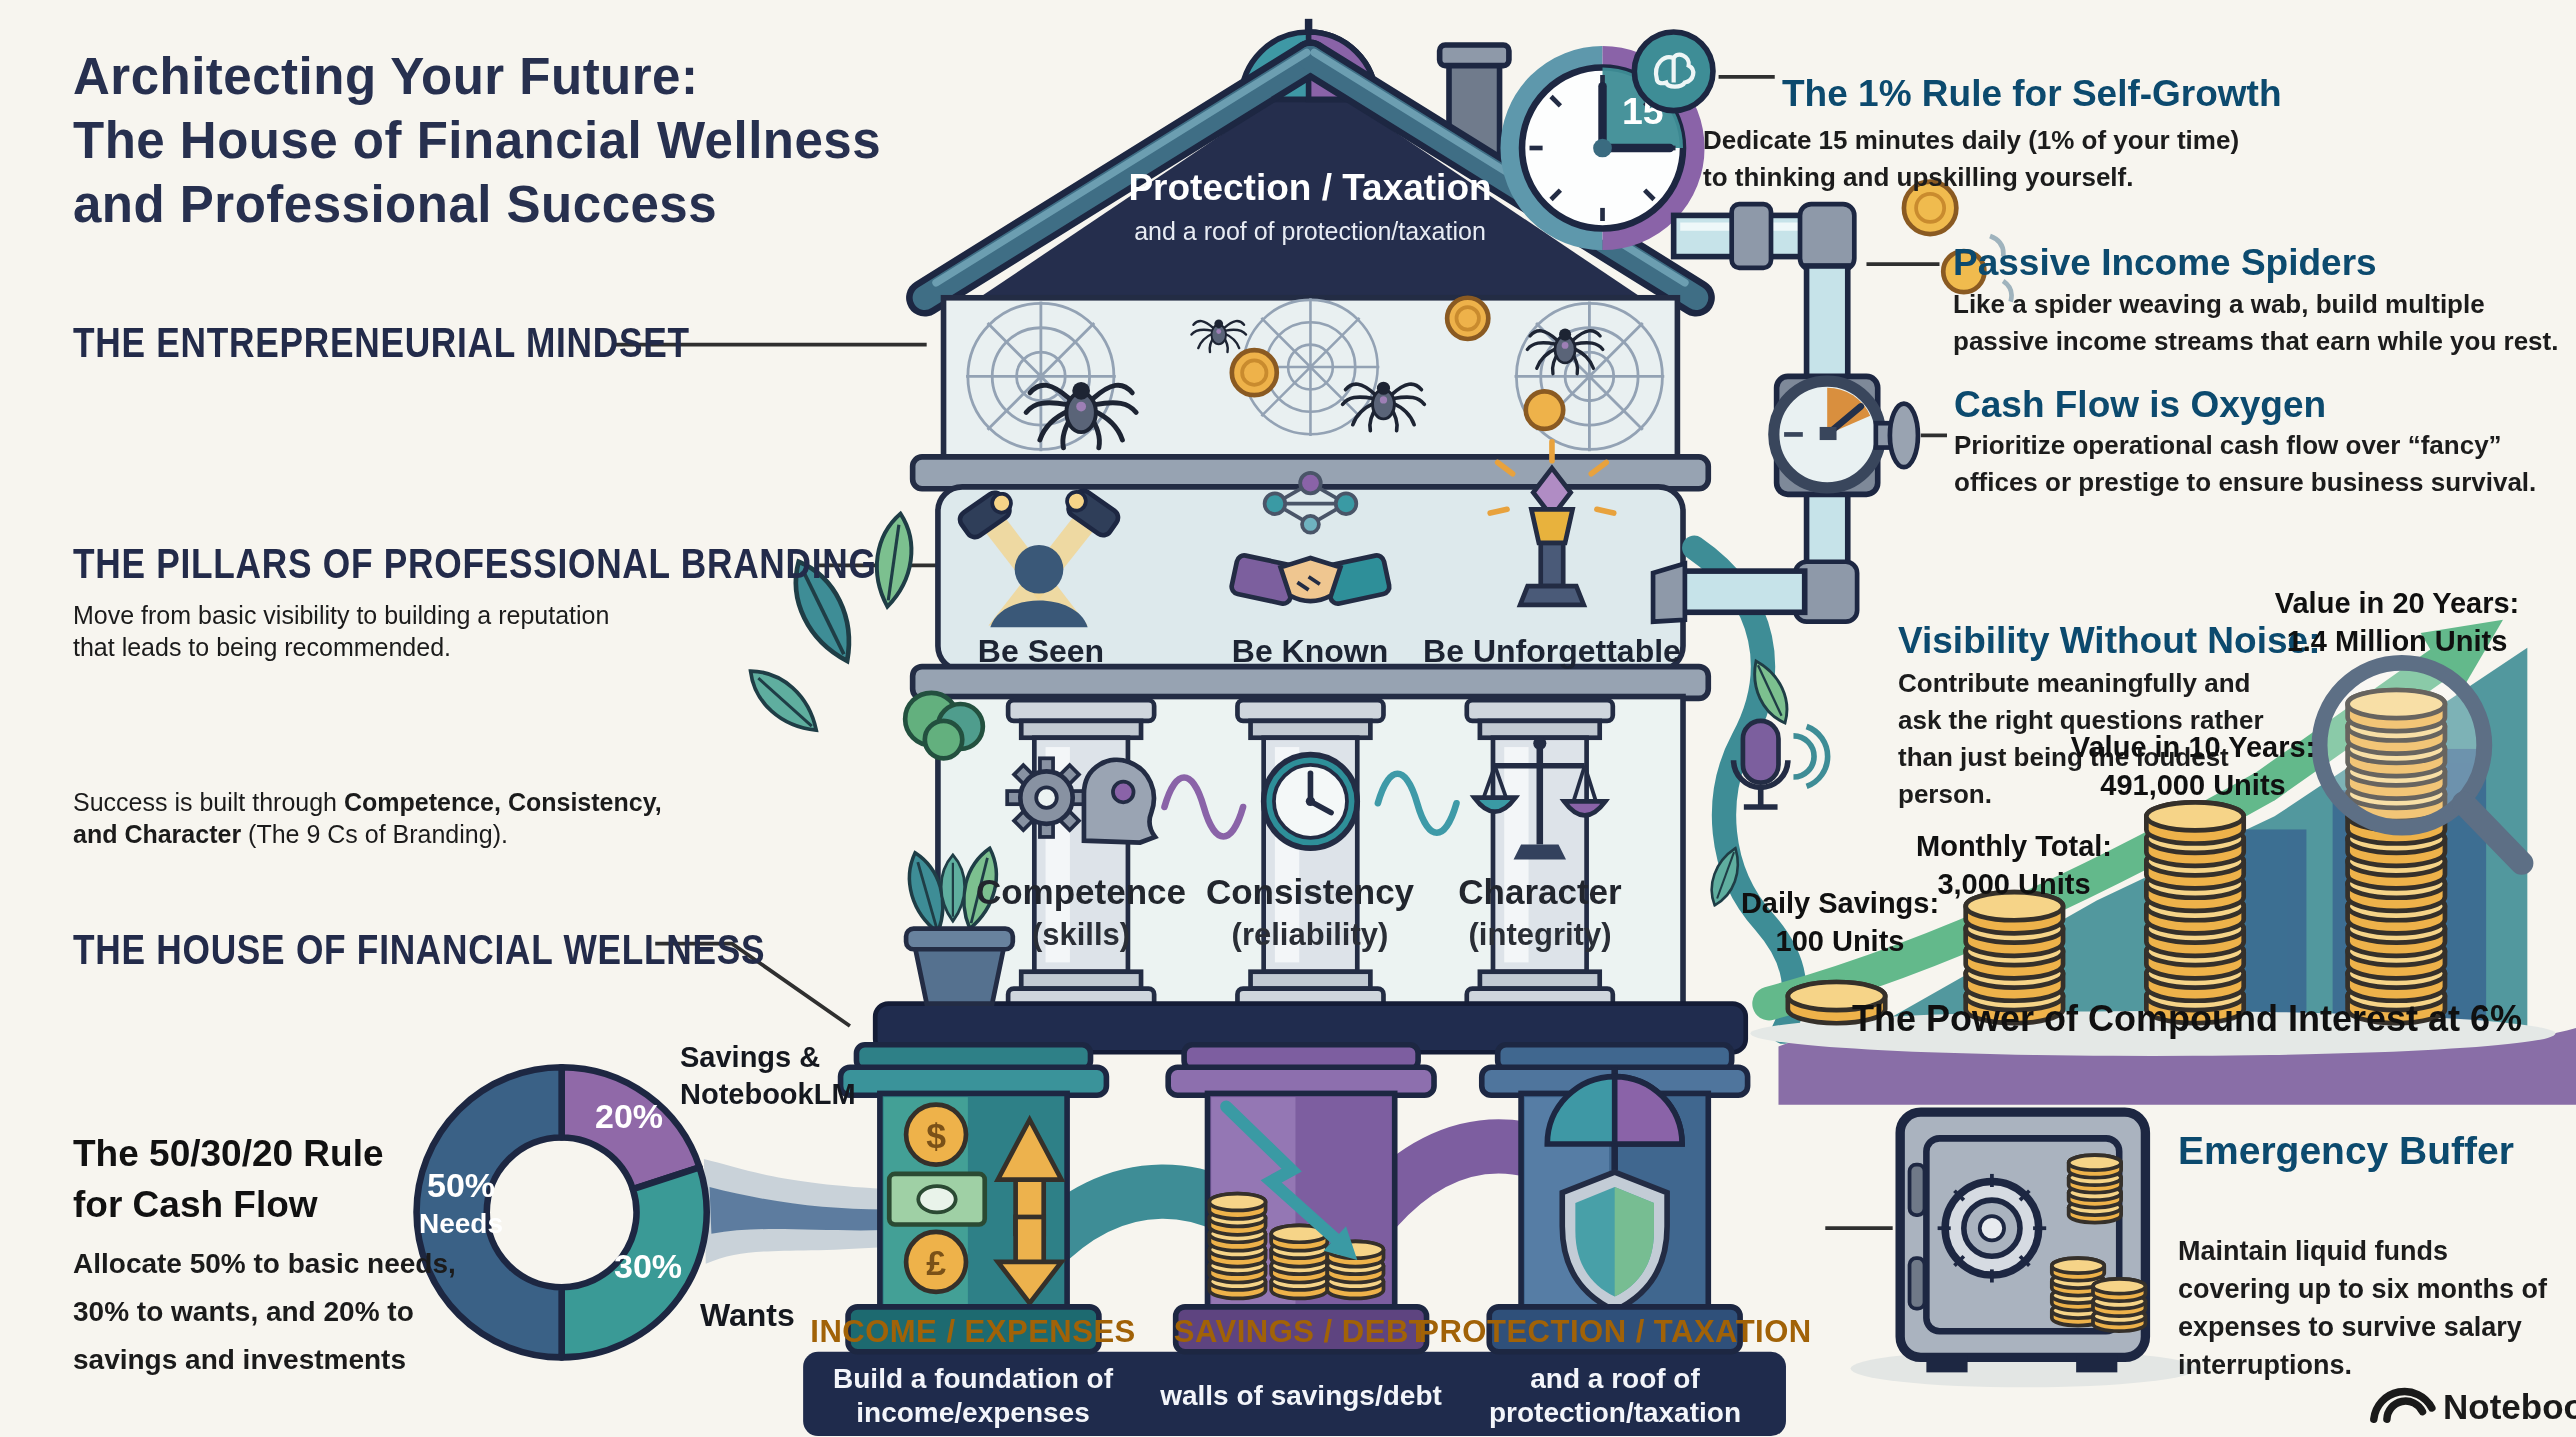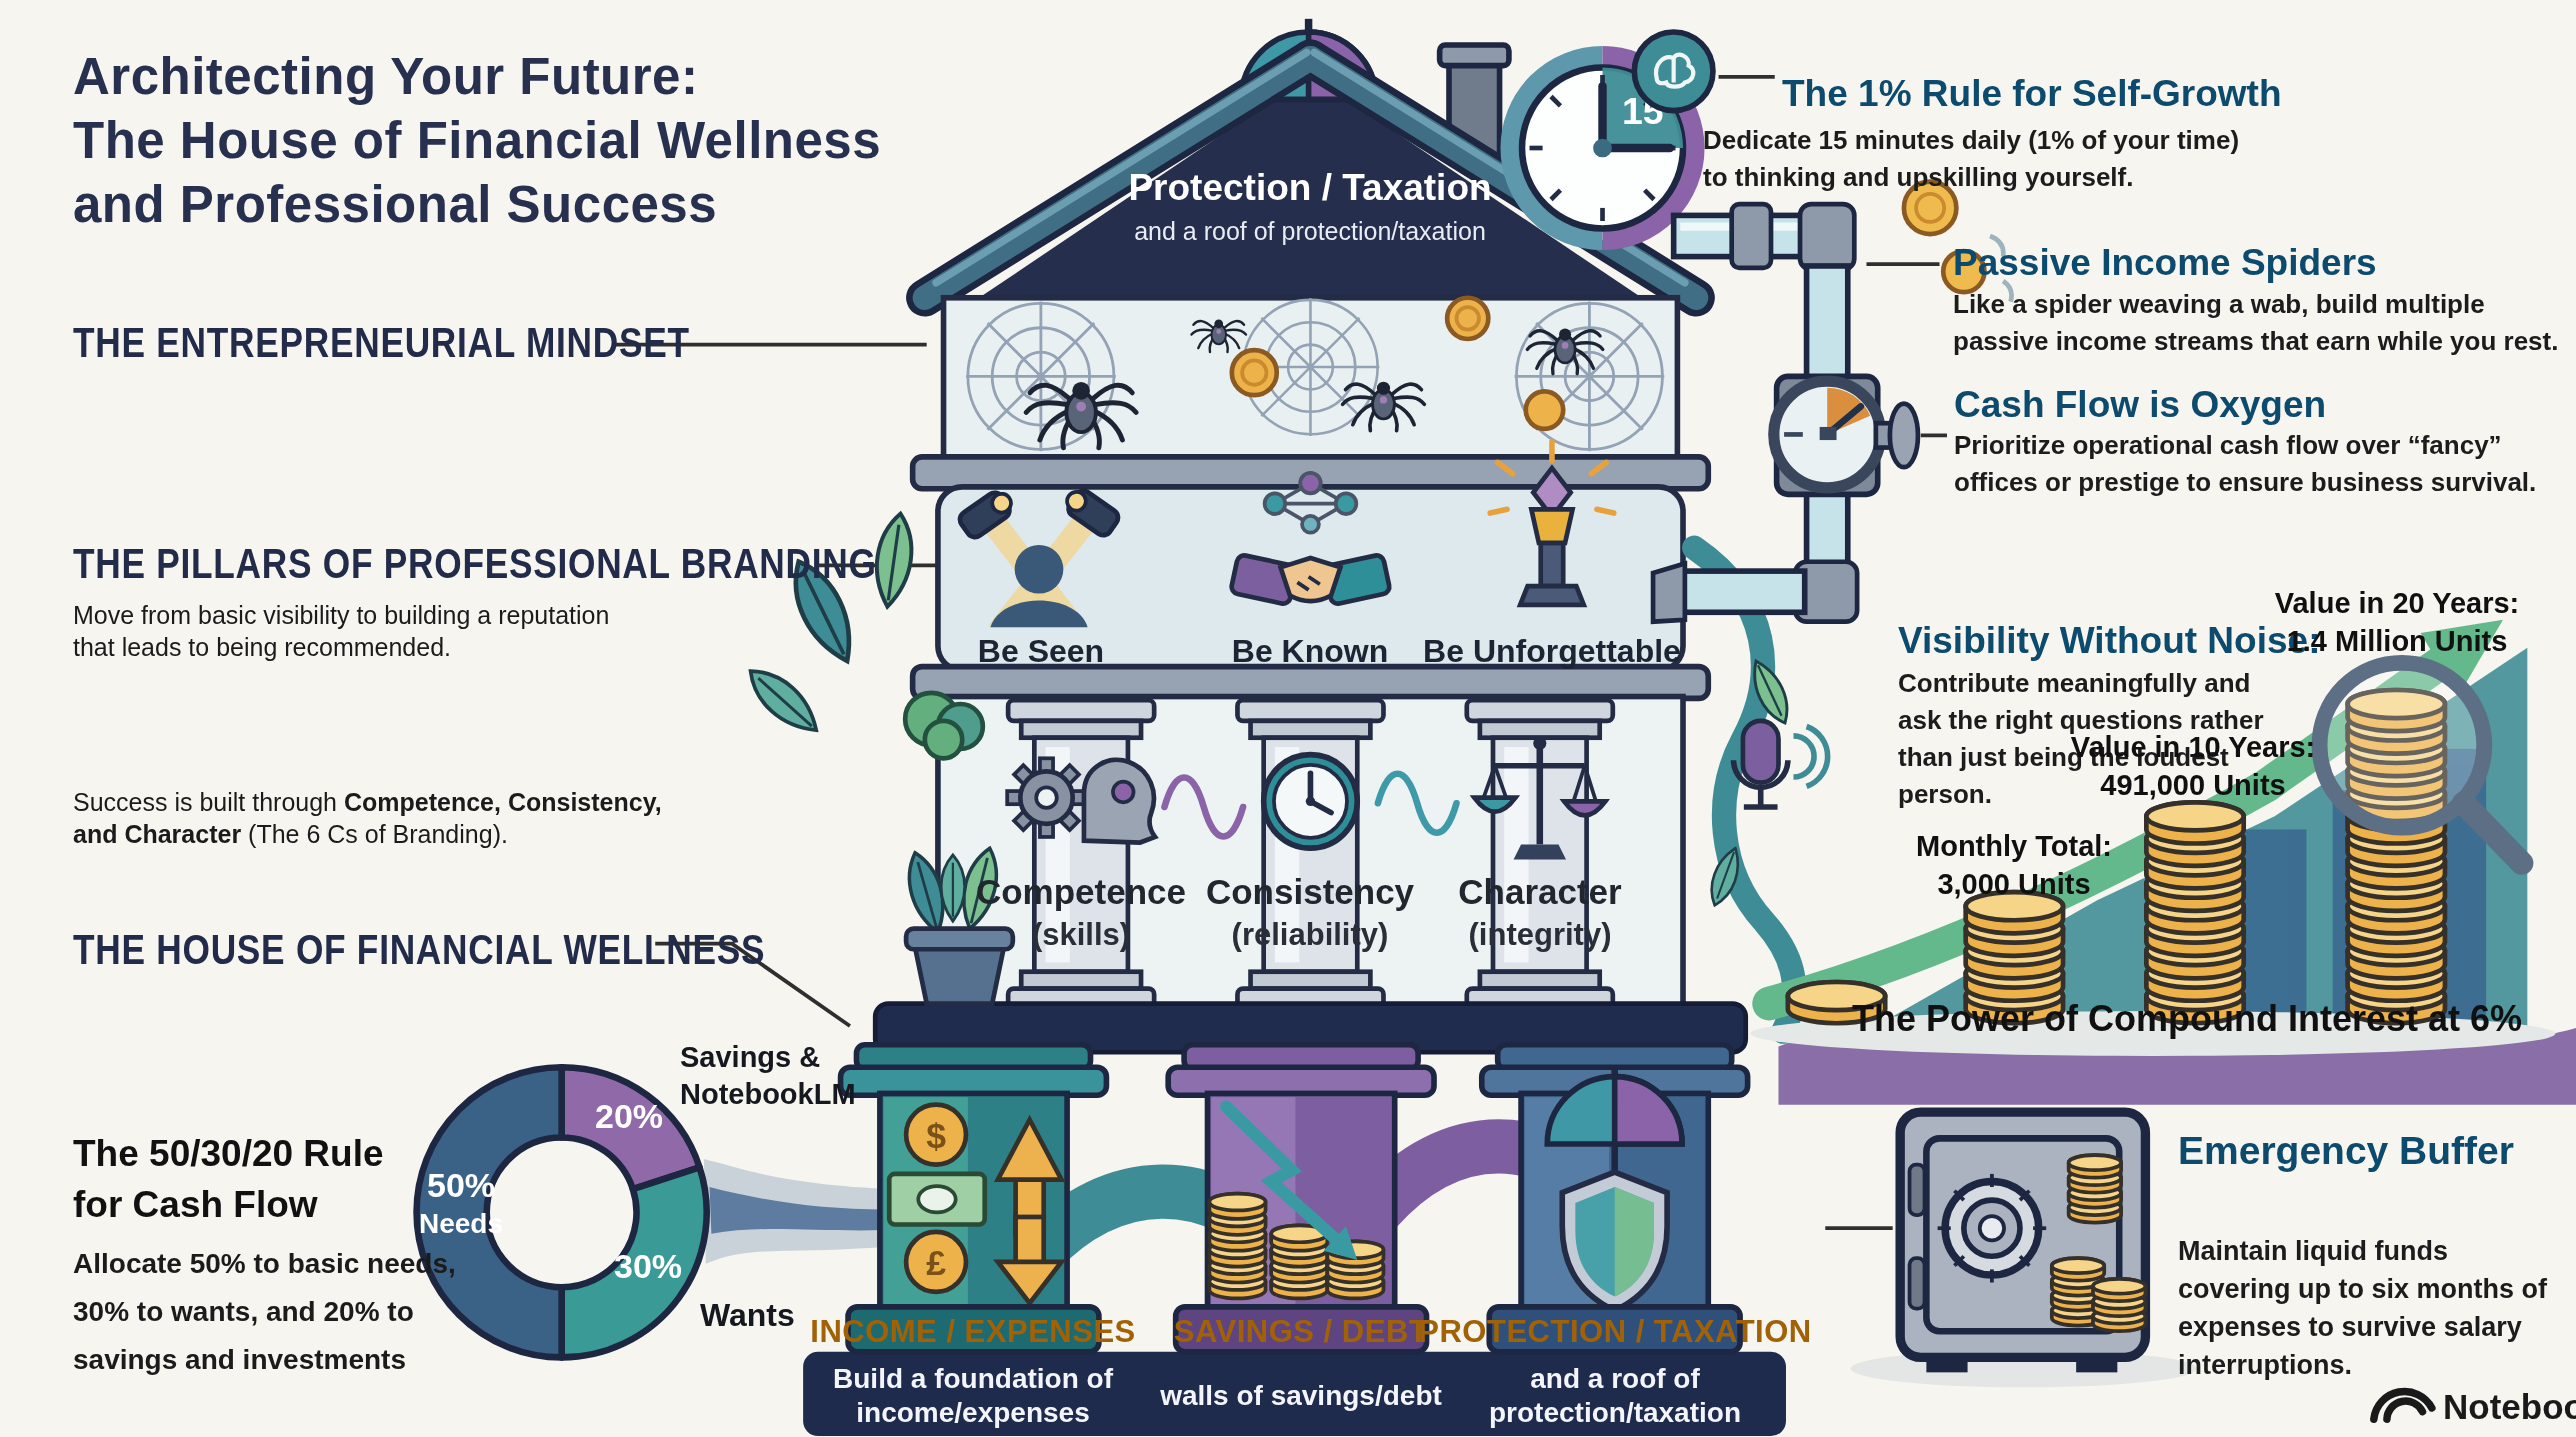--- a/index.html
+++ b/index.html
@@ -542,21 +542,21 @@
 
 <div class="abs cond" style="left:73px;top:318px;">THE ENTREPRENEURIAL MINDSET</div>
 
 <div class="abs cond" style="left:73px;top:539px;">THE PILLARS OF PROFESSIONAL BRANDING</div>
 <div class="abs body-sm" style="left:73px;top:599px;">
   <div>Move from basic visibility to building a reputation</div>
   <div>that leads to being recommended.</div>
 </div>
 
 <div class="abs body-sm" style="left:73px;top:786px;width:637px;">
-  <span>Success is built through </span><b>Competence, Consistency, and Character</b><span> (The 6 Cs of Branding).</span>
+  <span>Success is built through </span><b>Competence, Consistency, and Character</b><span> (The 9 Cs of Branding).</span>
 </div>
 
 <div class="abs cond" style="left:73px;top:925px;">THE HOUSE OF FINANCIAL WELLNESS</div>
 
 <div class="abs rule-h">
   <div>The 50/30/20 Rule</div>
   <div>for Cash Flow</div>
 </div>
 <div class="abs rule-d">
   <div>Allocate 50% to basic needs,</div>
@@ -617,20 +617,24 @@
 </div>
 
 <div class="abs rh" style="left:1898px;top:620px;">Visibility Without Noise:</div>
 <div class="abs rb" style="left:1898px;top:665px;">
   <div>Contribute meaningfully and</div>
   <div>ask the right questions rather</div>
   <div>than just being the loudest</div>
   <div>person.</div>
 </div>
 
+<div class="abs ctr cmp nowrap" style="left:1840px;top:884px;">
+  <div>Daily Savings:</div>
+  <div>100 Units</div>
+</div>
 <div class="abs ctr cmp nowrap" style="left:2014px;top:827px;">
   <div>Monthly Total:</div>
   <div>3,000 Units</div>
 </div>
 <div class="abs ctr cmp nowrap" style="left:2193px;top:728px;">
   <div>Value in 10 Years:</div>
   <div>491,000 Units</div>
 </div>
 <div class="abs ctr cmp nowrap" style="left:2397px;top:584px;">
   <div>Value in 20 Years:</div>

